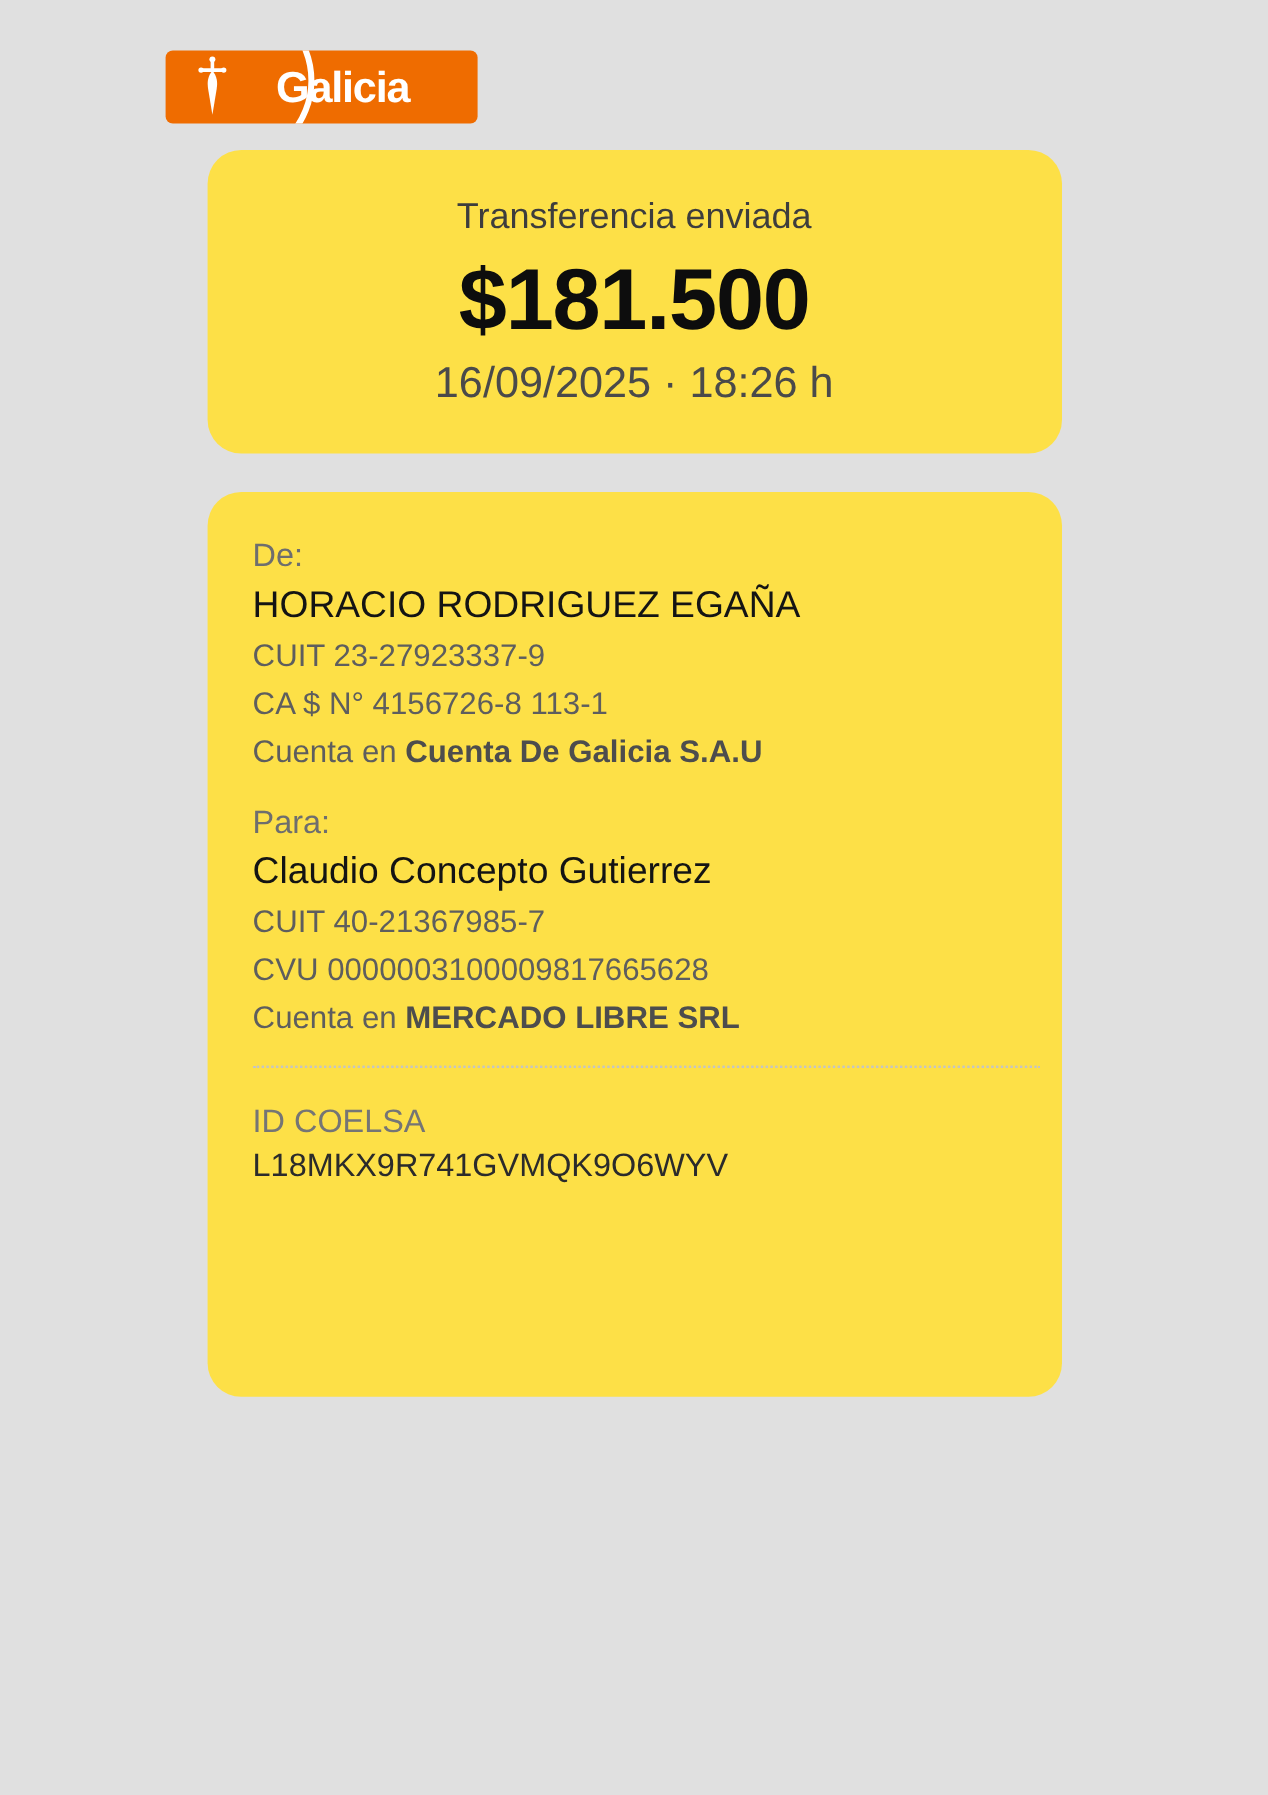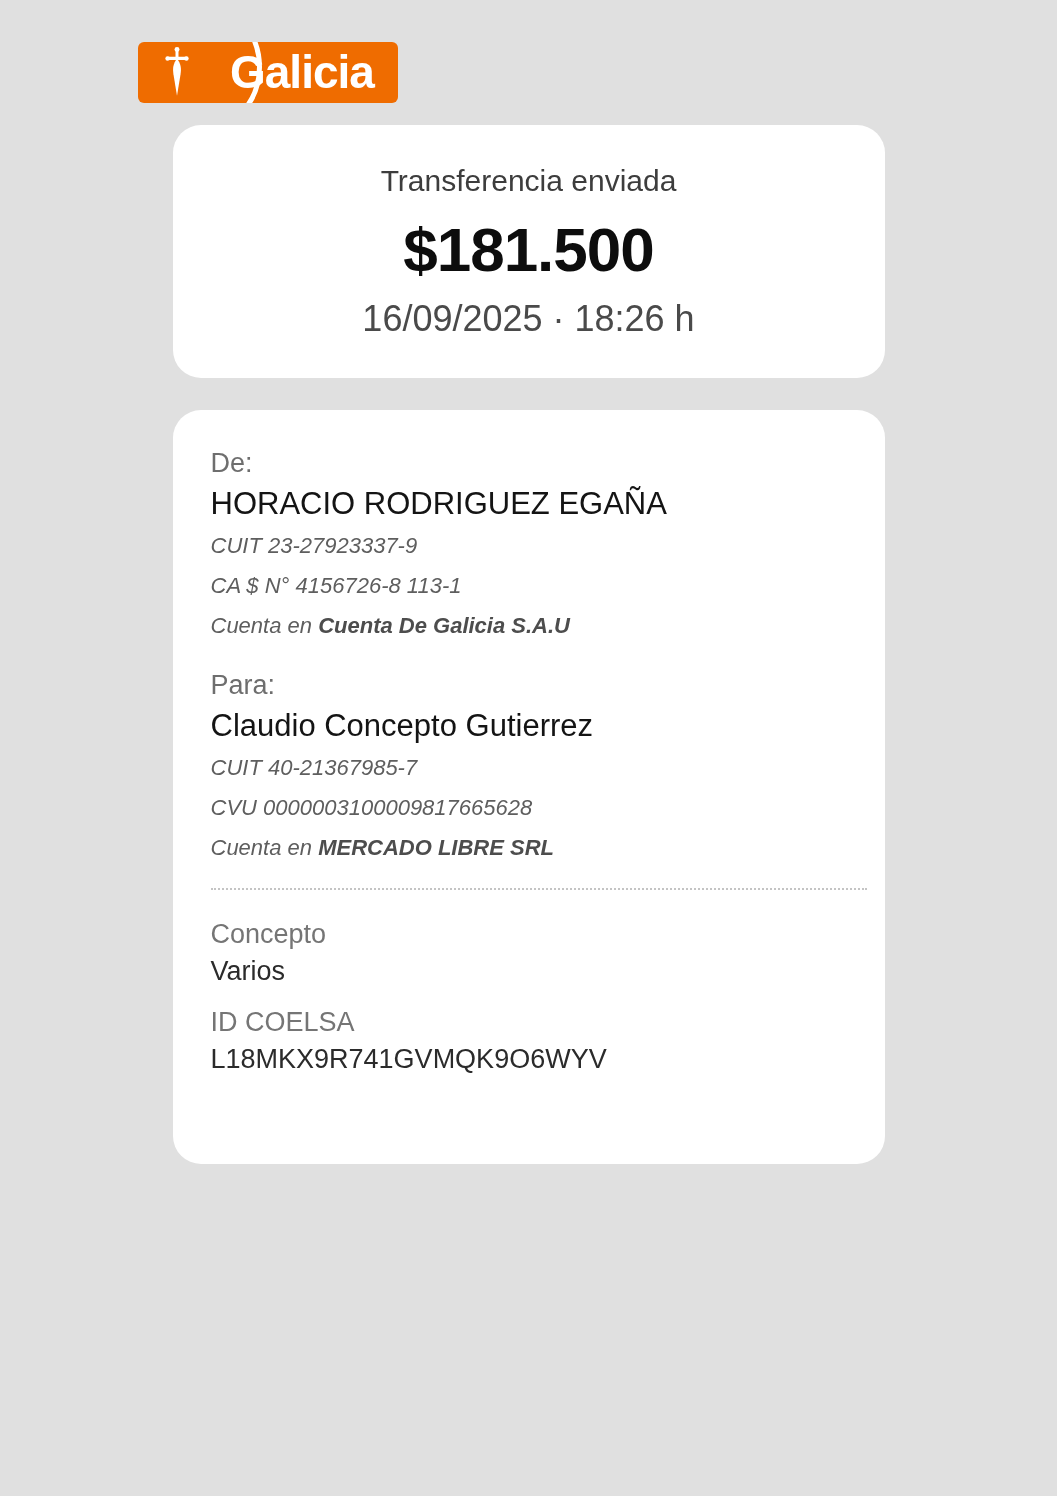--- a/index.html
+++ b/index.html
@@ -35,48 +35,48 @@
     position: absolute;
     left: 22px;
     top: 4px;
     width: 34px;
     height: 53px;
   }
   .logo-text {
     position: relative;
     margin-left: 92px;
     color: #ffffff;
-    font-size: 46px;
+    font-size: 36px;
     font-weight: bold;
     letter-spacing: -1px;
     line-height: 61px;
   }
 
   
   .card {
     width: 712px;
     margin: 0 auto;
-    background: #ffffff;
+    background: #fde047;
     border-radius: 28px;
   }
   .summary-card {
     margin-top: 22px;
     min-height: 253px;
     padding: 38px 30px 40px 30px;
     text-align: center;
   }
   .summary-title {
     color: #3d3d3d;
     font-size: 30px;
     line-height: 36px;
   }
   .summary-amount {
     margin-top: 14px;
     color: #0d0d0d;
-    font-size: 62px;
+    font-size: 72px;
     font-weight: bold;
     line-height: 74px;
     letter-spacing: -1px;
   }
   .summary-datetime {
     margin-top: 16px;
     color: #4a4a4a;
     font-size: 36px;
     line-height: 32px;
   }
@@ -92,23 +92,22 @@
     line-height: 38px;
   }
   .party-name {
     color: #141414;
     font-size: 31px;
     font-weight: normal;
     line-height: 44px;
   }
   .info-line {
     color: #5e5e5e;
-    font-size: 22px;
+    font-size: 26px;
     line-height: 40px;
-    font-style: italic;
   }
   .bank-bold {
     color: #4d4d4d;
     font-weight: bold;
   }
   .section-para { margin-top: 20px; }
 
   .divider {
     margin: 20px 0 26px 0;
     border: 0;
@@ -165,24 +164,20 @@
     <div class="section section-para">
       <div class="section-label">Para:</div>
       <div class="party-name">Claudio Concepto Gutierrez</div>
       <div class="info-line">CUIT 40-21367985-7</div>
       <div class="info-line">CVU 0000003100009817665628</div>
       <div class="info-line"><span>Cuenta en </span><span class="bank-bold">MERCADO LIBRE SRL</span></div>
     </div>
 
     <hr class="divider">
 
-    <div class="field-group">
-      <div class="field-label">Concepto</div>
-      <div class="field-value">Varios</div>
-    </div>
 
 
     <div class="field-group">
       <div class="field-label">ID COELSA</div>
       <div class="field-value">L18MKX9R741GVMQK9O6WYV</div>
     </div>
 
   </div>
 </div>
 

